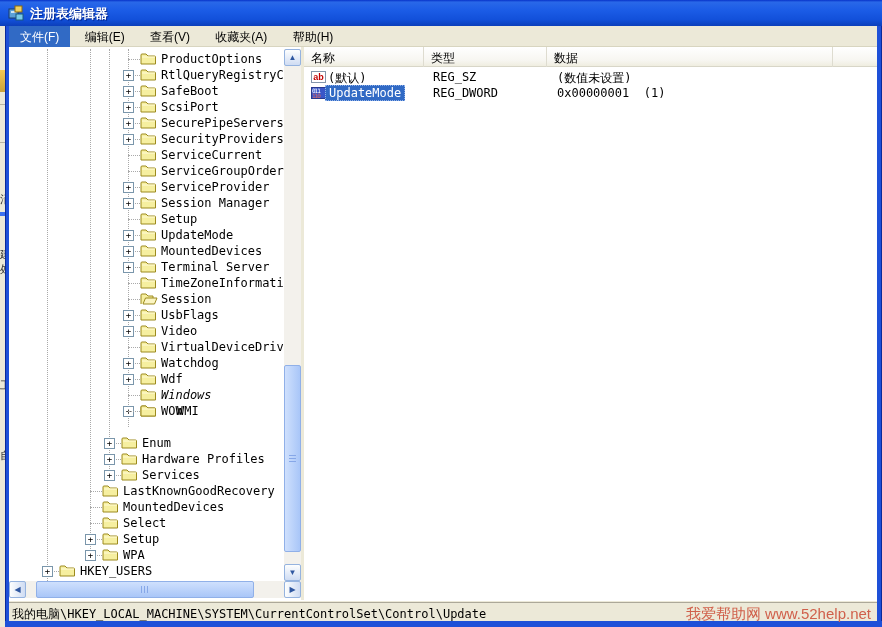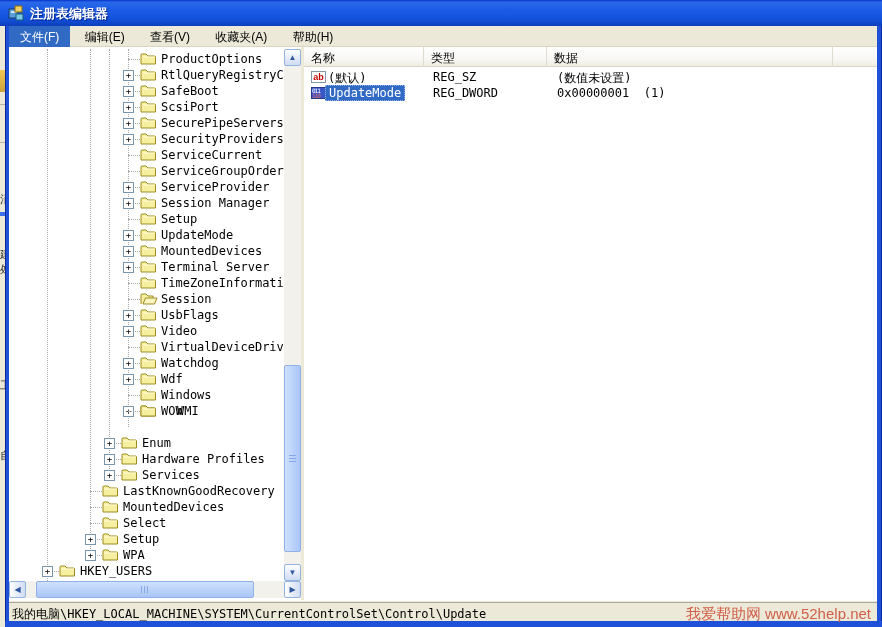--- a/index.html
+++ b/index.html
@@ -203,21 +203,21 @@
               <path d="M1 12 V3 q0-1 1-1 h4 l2 2 h6.5 q1 0 1 1 v7 z" fill="#f6efa0" stroke="#9c8a1e"></path>
               <path d="M2 5 h13" stroke="#fffbd8"></path>
             </svg></span><span class="t-label" style="left: 152px;">Watchdog</span></div>
         <div class="t-row" style="top: 322px;"><span class="t-conn" style="left: 119px; width: 12px;"></span><span class="t-box" style="left: 114px;">+</span><span class="t-folder" style="left: 131px;"><svg width="16" height="13" viewBox="0 0 16 13">
               <path d="M1 12 V3 q0-1 1-1 h4 l2 2 h6.5 q1 0 1 1 v7 z" fill="#f6efa0" stroke="#9c8a1e"></path>
               <path d="M2 5 h13" stroke="#fffbd8"></path>
             </svg></span><span class="t-label" style="left: 152px;">Wdf</span></div>
         <div class="t-row" style="top: 338px;"><span class="t-conn" style="left: 119px; width: 12px;"></span><span class="t-folder" style="left: 131px;"><svg width="16" height="13" viewBox="0 0 16 13">
               <path d="M1 12 V3 q0-1 1-1 h4 l2 2 h6.5 q1 0 1 1 v7 z" fill="#f6efa0" stroke="#9c8a1e"></path>
               <path d="M2 5 h13" stroke="#fffbd8"></path>
-            </svg></span><span class="t-label" style="left: 152px;">Windows</span></div>
+            </svg></span><span class="t-label" style="left: 152px; font-style: italic;">Windows</span></div>
         <div class="t-row" style="top: 354px;"><span class="t-conn" style="left: 119px; width: 12px;"></span><span class="t-box" style="left: 114px;">+</span><span class="t-folder" style="left: 131px;"><svg width="16" height="13" viewBox="0 0 16 13">
               <path d="M1 12 V3 q0-1 1-1 h4 l2 2 h6.5 q1 0 1 1 v7 z" fill="#f6efa0" stroke="#9c8a1e"></path>
               <path d="M2 5 h13" stroke="#fffbd8"></path>
             </svg></span><span class="t-label" style="left: 152px; margin-left: 16px;">WMI</span></div>
         <div class="t-row" style="top: 354px; text-decoration: underline;"><span class="t-conn" style="left: 119px; width: 12px;"></span><span class="t-folder" style="left: 131px;"><svg width="16" height="13" viewBox="0 0 16 13">
               <path d="M1 12 V3 q0-1 1-1 h4 l2 2 h6.5 q1 0 1 1 v7 z" fill="#f6efa0" stroke="#9c8a1e"></path>
               <path d="M2 5 h13" stroke="#fffbd8"></path>
             </svg></span><span class="t-label" style="left: 152px;">WOW</span></div>
         <div class="t-row" style="top: 386px;"><span class="t-conn" style="left: 100px; width: 12px;"></span><span class="t-box" style="left: 95px;">+</span><span class="t-folder" style="left: 112px;"><svg width="16" height="13" viewBox="0 0 16 13">
               <path d="M1 12 V3 q0-1 1-1 h4 l2 2 h6.5 q1 0 1 1 v7 z" fill="#f6efa0" stroke="#9c8a1e"></path>

